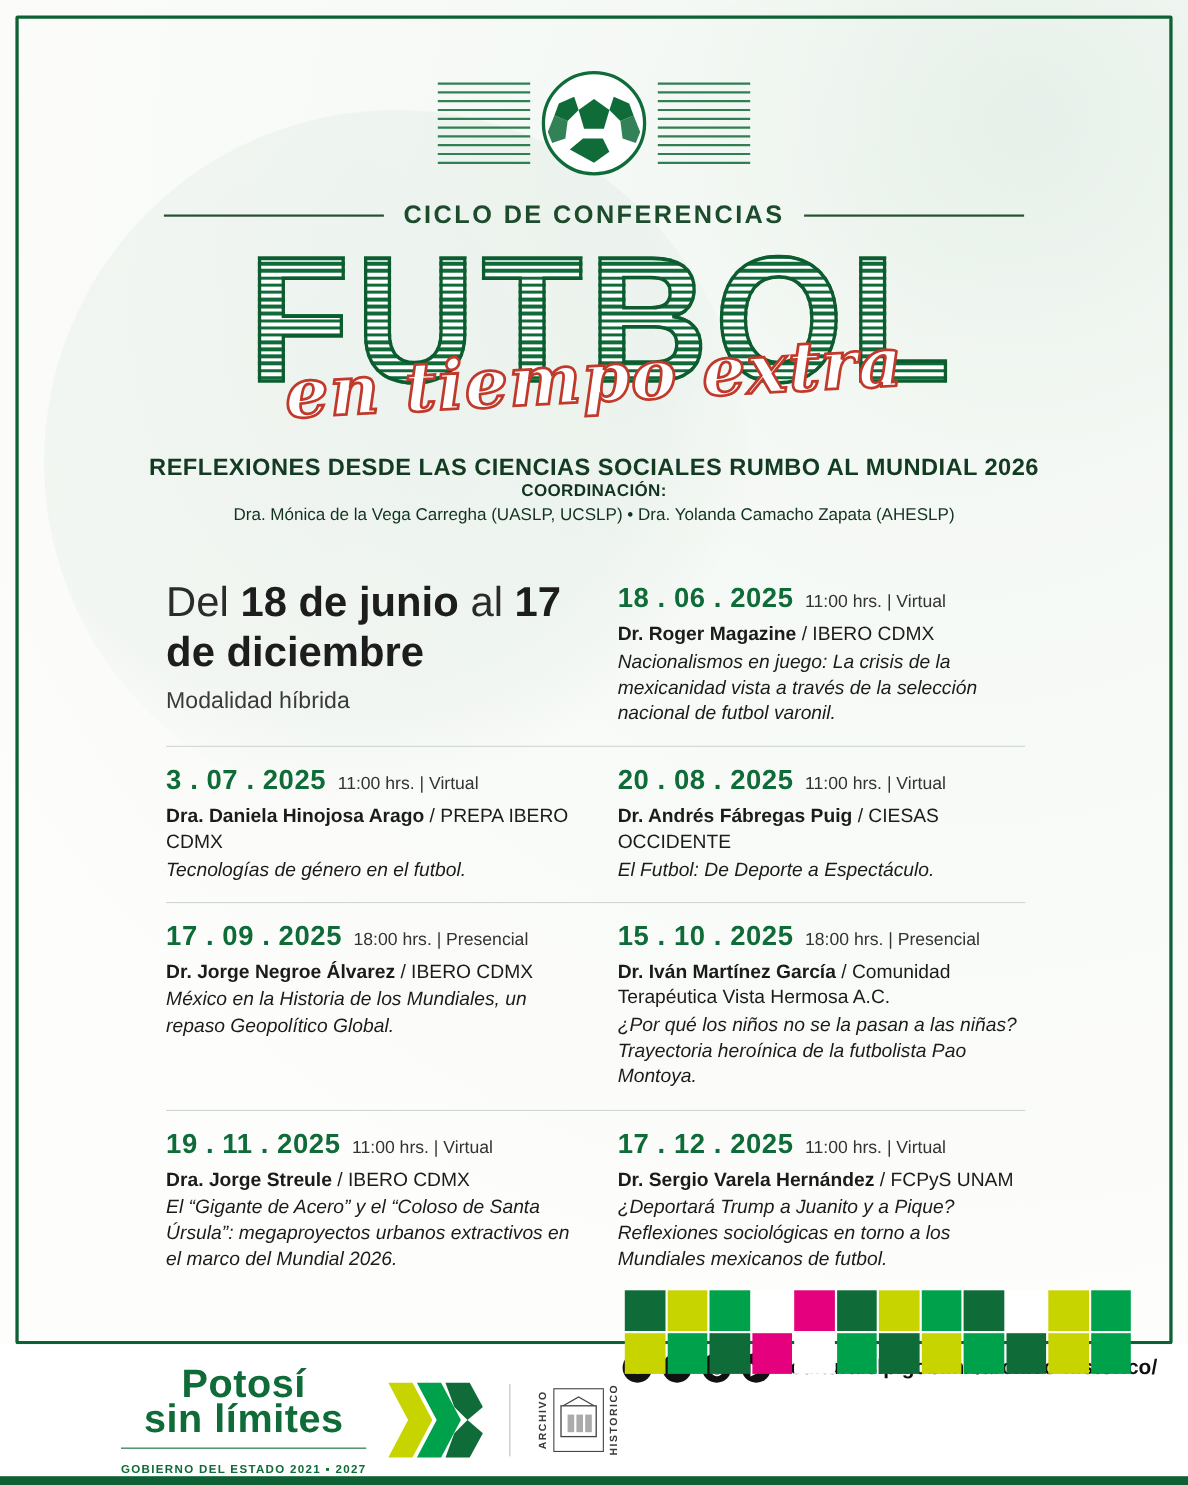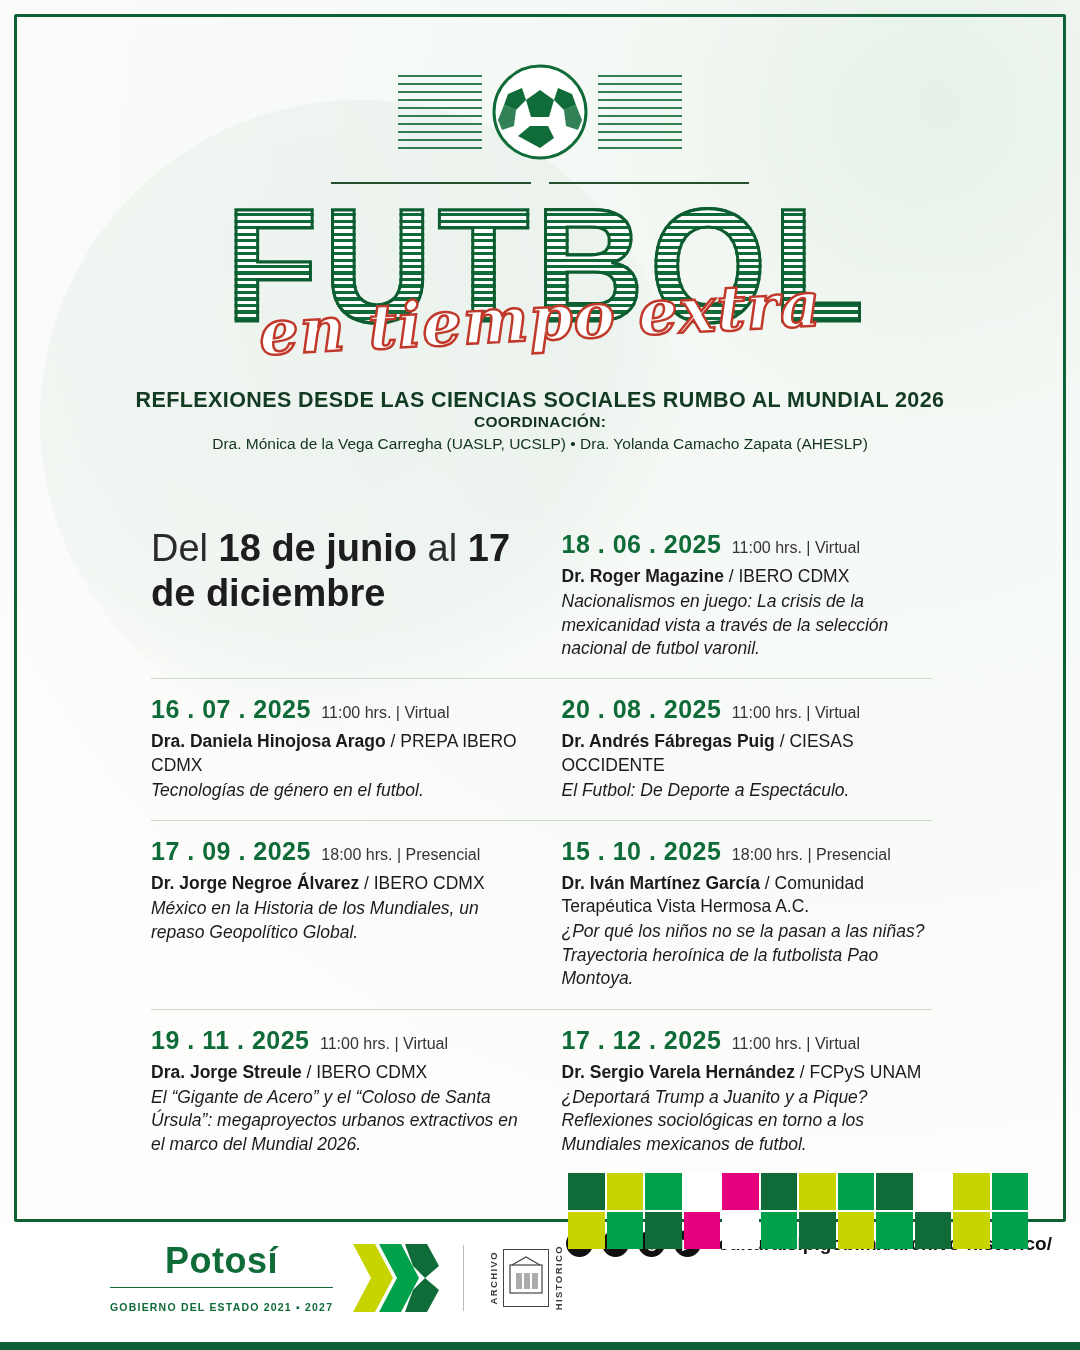--- a/index.html
+++ b/index.html
@@ -148,59 +148,61 @@
           <polygon points="182,36 168,30 164,42 174,52 186,47"></polygon>
           <polygon points="128,78 140,68 158,68 164,80 150,90"></polygon>
           <polygon points="108,62 114,47 126,52 124,68 112,72" opacity="0.85"></polygon>
           <polygon points="192,62 186,47 174,52 176,68 188,72" opacity="0.85"></polygon>
         </g>
       </svg>
     </div>
 
     <div class="ciclo">
       <span class="rule"></span>
+      <span>CICLO DE CONFERENCIAS</span>
       <span class="rule"></span>
     </div>
 
     <div class="bigtitle">
       <div class="word">FUTBOL</div>
       <div class="script">en tiempo extra</div>
     </div>
 
     <div class="subtitle">REFLEXIONES DESDE LAS CIENCIAS SOCIALES RUMBO AL MUNDIAL 2026</div>
     <div class="coordlabel">COORDINACIÓN:</div>
     <div class="coordnames">Dra. Mónica de la Vega Carregha (UASLP, UCSLP) • Dra. Yolanda Camacho Zapata (AHESLP)</div>
   </div>
 
   <div class="content">
 
     <div class="row">
       <div class="col">
         <div class="daterange">
           <span>Del </span><b>18 de junio</b><span> al </span><b>17 de diciembre</b>
         </div>
+        <div class="modalidad">Modalidad híbrida</div>
       </div>
       <div class="col">
         <div class="item">
           <span class="dt">18 . 06 . 2025</span>
           <span class="meta">11:00 hrs. | Virtual</span>
           <div class="who">
             <b>Dr. Roger Magazine</b><span> / IBERO CDMX</span>
           </div>
           <div class="talk">Nacionalismos en juego: La crisis de la mexicanidad vista a través de la selección nacional de futbol varonil.</div>
         </div>
       </div>
     </div>
 
     <div class="sep"></div>
 
     <div class="row">
       <div class="col">
         <div class="item">
-          <span class="dt">16 . 07 . 2025</span>
+          <span class="dt">3 . 07 . 2025</span>
           <span class="meta">11:00 hrs. | Virtual</span>
           <div class="who">
             <b>Dra. Daniela Hinojosa Arago</b><span> / PREPA IBERO CDMX</span>
           </div>
           <div class="talk">Tecnologías de género en el futbol.</div>
         </div>
       </div>
       <div class="col">
         <div class="item">
           <span class="dt">20 . 08 . 2025</span>
@@ -262,20 +264,21 @@
         </div>
       </div>
     </div>
 
   </div>
 
   <div class="footer">
     <div class="footleft">
       <div class="potosi">
         <div class="p1">Potosí</div>
+        <div class="p2">sin límites</div>
         <div class="p3">GOBIERNO DEL ESTADO 2021 ▪ 2027</div>
       </div>
       <div class="chev">
         <svg width="90" height="76" viewBox="0 0 90 76">
           <polygon points="4,4 26,4 44,38 26,72 4,72 22,38" fill="#c8d400"></polygon>
           <polygon points="30,4 52,4 70,38 52,72 30,72 48,38" fill="#00a14b"></polygon>
           <polygon points="56,4 78,4 90,26 76,38 64,26" fill="#0f6b38"></polygon>
           <polygon points="64,50 76,38 90,50 78,72 56,72" fill="#0f6b38"></polygon>
         </svg>
       </div>

